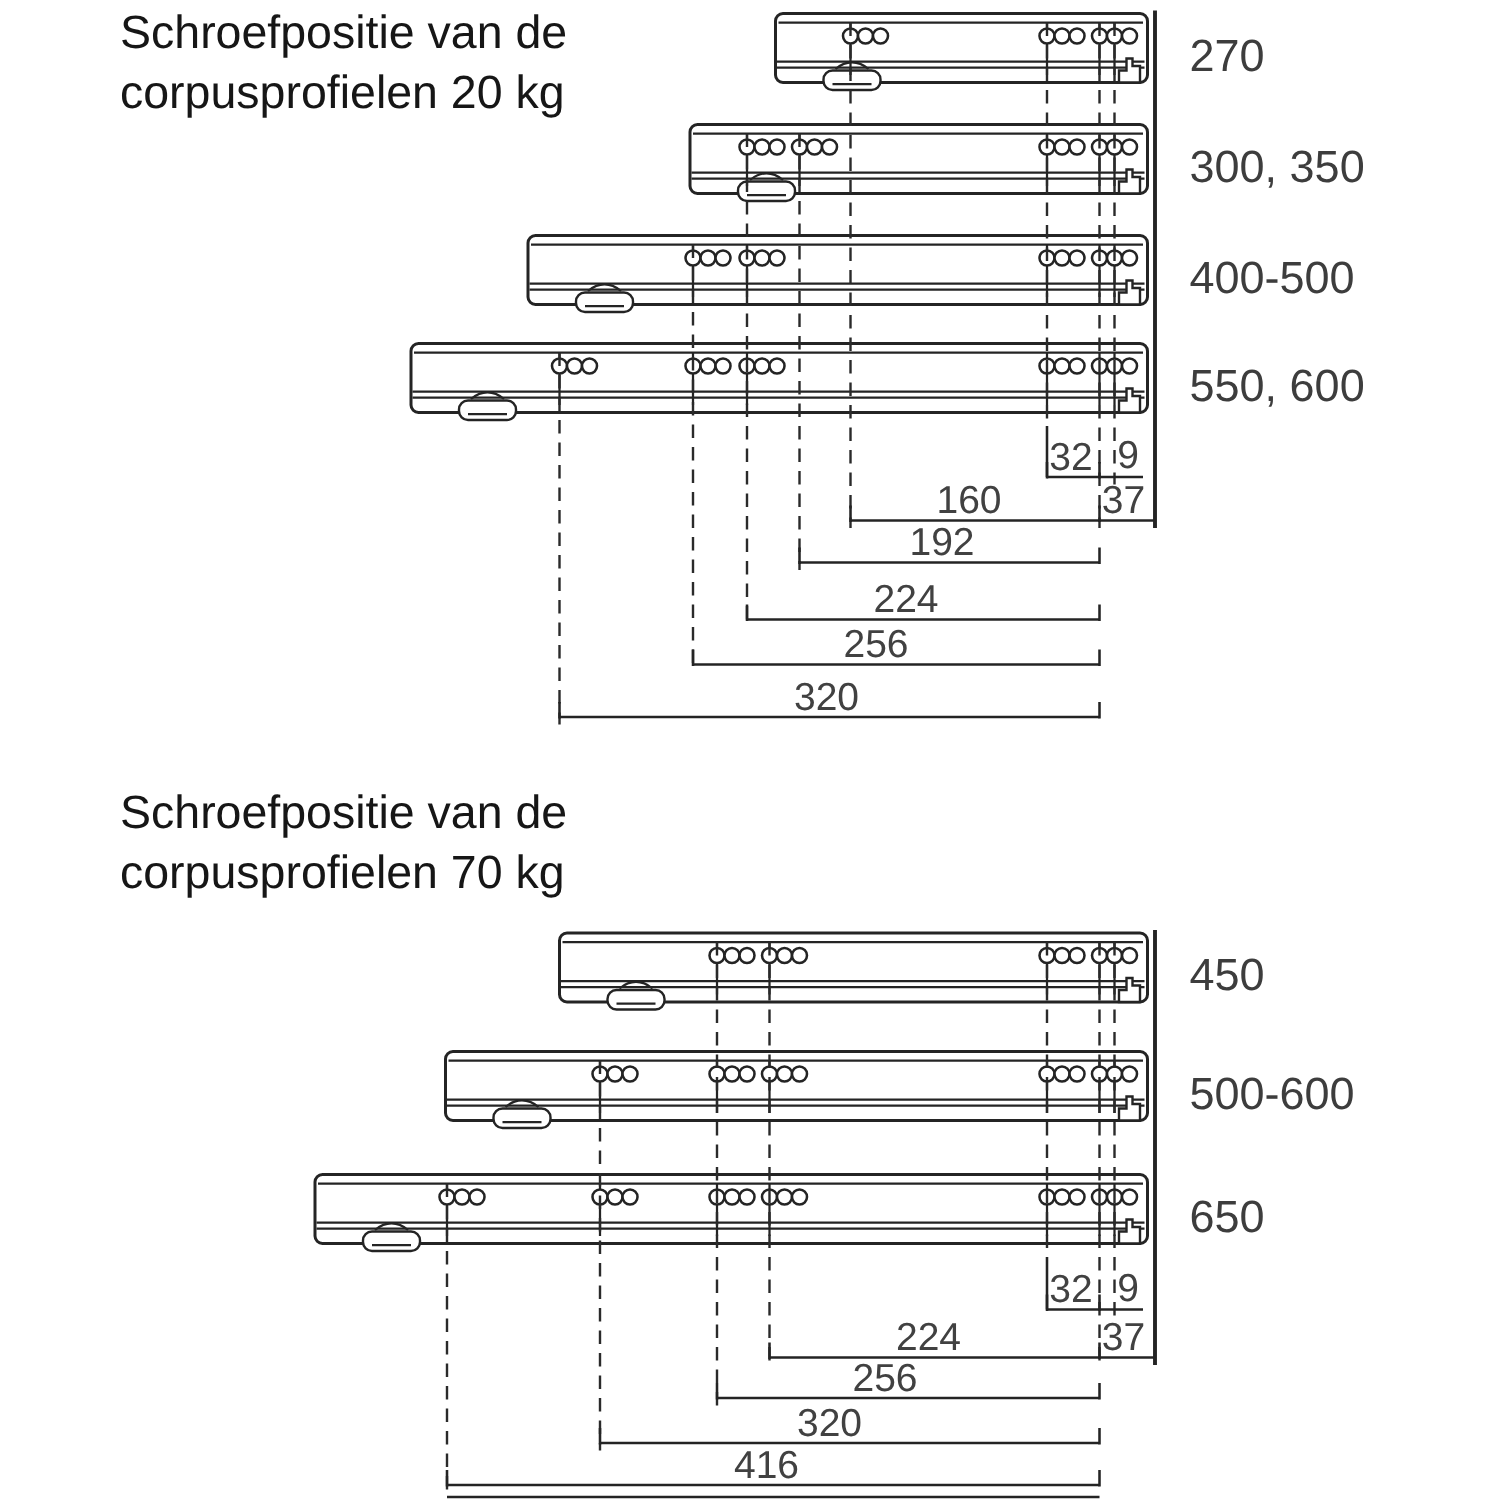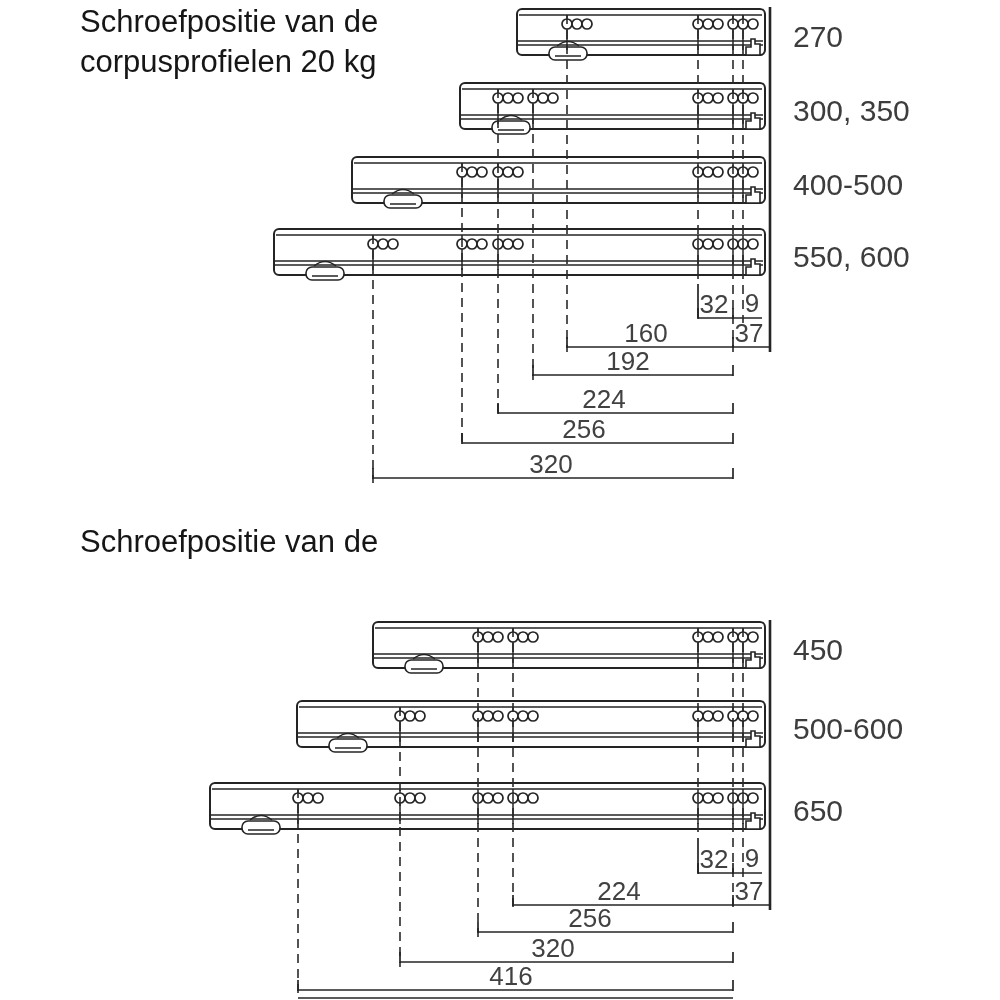--- a/index.html
+++ b/index.html
@@ -199,20 +199,21 @@
     <text class="dim" x="646" y="342">160</text>
     <text class="dim" x="749" y="342">37</text>
     <text class="dim" x="628" y="370">192</text>
     <text class="dim" x="604" y="408">224</text>
     <text class="dim" x="584" y="438">256</text>
     <text class="dim" x="551" y="473">320</text>
   </svg>
 
   <div class="fig-title" style="top:522px">
     <div>Schroefpositie van de</div>
+    <div>corpusprofielen 70 kg</div>
   </div>
 
   <svg id="svg2" style="top:510px" width="1000" height="490" viewBox="0 510 1000 490">
     <g id="fig2-art">
         <g>
           <rect x="373" y="622" width="392" height="46" rx="5" class="ro"></rect>
           <line x1="375" y1="628" x2="762" y2="628" class="sl"></line>
           <line x1="374" y1="654" x2="763" y2="654" class="sl"></line>
           <line x1="374" y1="658" x2="763" y2="658" class="sl"></line>
           <g>

